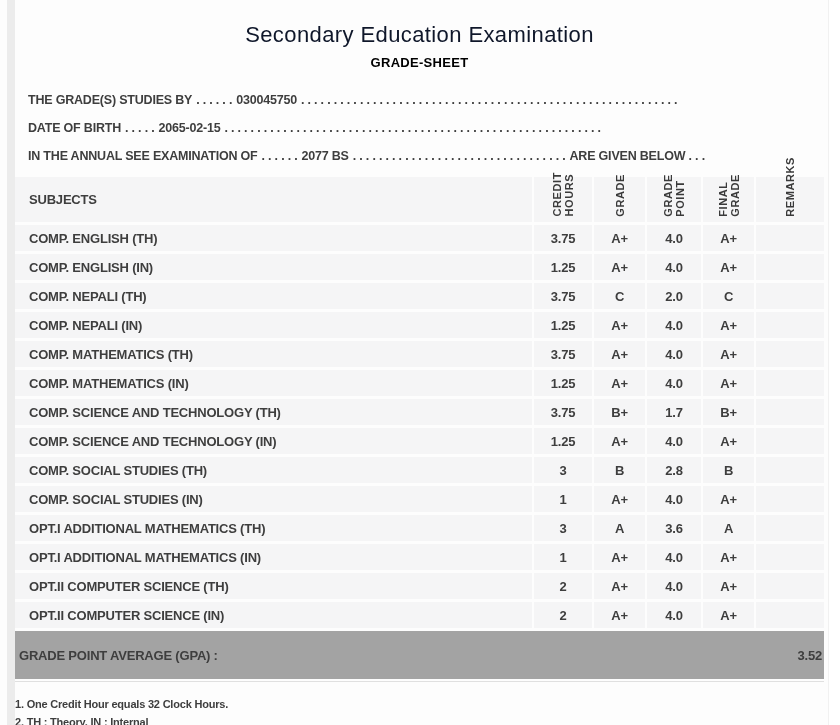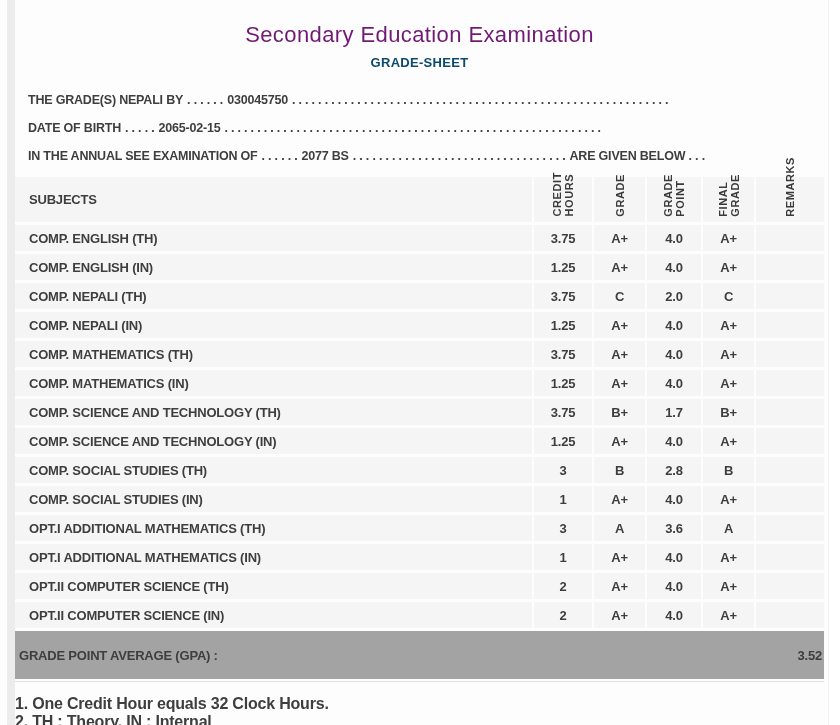--- a/index.html
+++ b/index.html
@@ -23,28 +23,28 @@
     border-left: 1px solid #f1f1f1;
   }
   .page {
     position: absolute; left: 15px; top: 0;
     width: 809px; padding-top: 23px;
   }
   .title {
     text-align: center;
     font-size: 22px; line-height: 24px;
     font-weight: 500; letter-spacing: 0.4px;
-    color: #701a75;
+    color: #0f172a;
   }
   .subtitle {
     text-align: center;
     margin-top: 9px;
     font-size: 13px; line-height: 14px;
     font-weight: 700; letter-spacing: 0.3px;
-    color: #0c4a6e;
+    color: #000000;
   }
   .info-lines { margin-top: 16px; padding-left: 13px; }
   .info-line {
     height: 28px; line-height: 28px;
     font-size: 12.5px; font-weight: 700;
     letter-spacing: -0.2px;
     white-space: nowrap; overflow: hidden;
     color: #3e3e3e;
   }
   .info-line span { margin-right: 4px; }
@@ -85,37 +85,37 @@
     background: #a3a3a3;
     height: 48px;
     display: flex; align-items: center; justify-content: space-between;
     padding-right: 2px;
     font-size: 13px; font-weight: 700; letter-spacing: -0.2px;
   }
   .gpa-row span { margin-left: 4px; }
   .rule { border-top: 1px solid #e0e0e0; margin-top: 2px; }
   .footnotes { margin-top: 13px; }
   .footnote {
-    font-size: 16px; font-weight: 700; letter-spacing: -0.2px;
+    font-size: 11px; font-weight: 700; letter-spacing: -0.2px;
     line-height: 18px;
   }
 </style>
 </head>
 <body>
 
 <div class="left-strip"></div>
 <div class="right-strip"></div>
 
 <div class="page">
 
   <div class="title">Secondary Education Examination</div>
   <div class="subtitle">GRADE-SHEET</div>
 
   <div class="info-lines">
-    <div class="info-line"><span>THE GRADE(S) NEPALI BY</span><span>. . . . . .</span><span>030045750</span><span>. . . . . . . . . . . . . . . . . . . . . . . . . . . . . . . . . . . . . . . . . . . . . . . . . . . . . . . . . .</span></div>
+    <div class="info-line"><span>THE GRADE(S) STUDIES BY</span><span>. . . . . .</span><span>030045750</span><span>. . . . . . . . . . . . . . . . . . . . . . . . . . . . . . . . . . . . . . . . . . . . . . . . . . . . . . . . . .</span></div>
     <div class="info-line"><span>DATE OF BIRTH</span><span>. . . . .</span><span>2065-02-15</span><span>. . . . . . . . . . . . . . . . . . . . . . . . . . . . . . . . . . . . . . . . . . . . . . . . . . . . . . . . . .</span></div>
     <div class="info-line"><span>IN THE ANNUAL SEE EXAMINATION OF</span><span>. . . . . .</span><span>2077 BS</span><span>. . . . . . . . . . . . . . . . . . . . . . . . . . . . . . . . .</span><span>ARE GIVEN BELOW . . .</span></div>
   </div>
 
   <div class="grid">
     <div class="cell hcell subjects">SUBJECTS</div>
     <div class="cell hcell">
         <span class="vert">CREDIT
 HOURS</span>
       </div>

